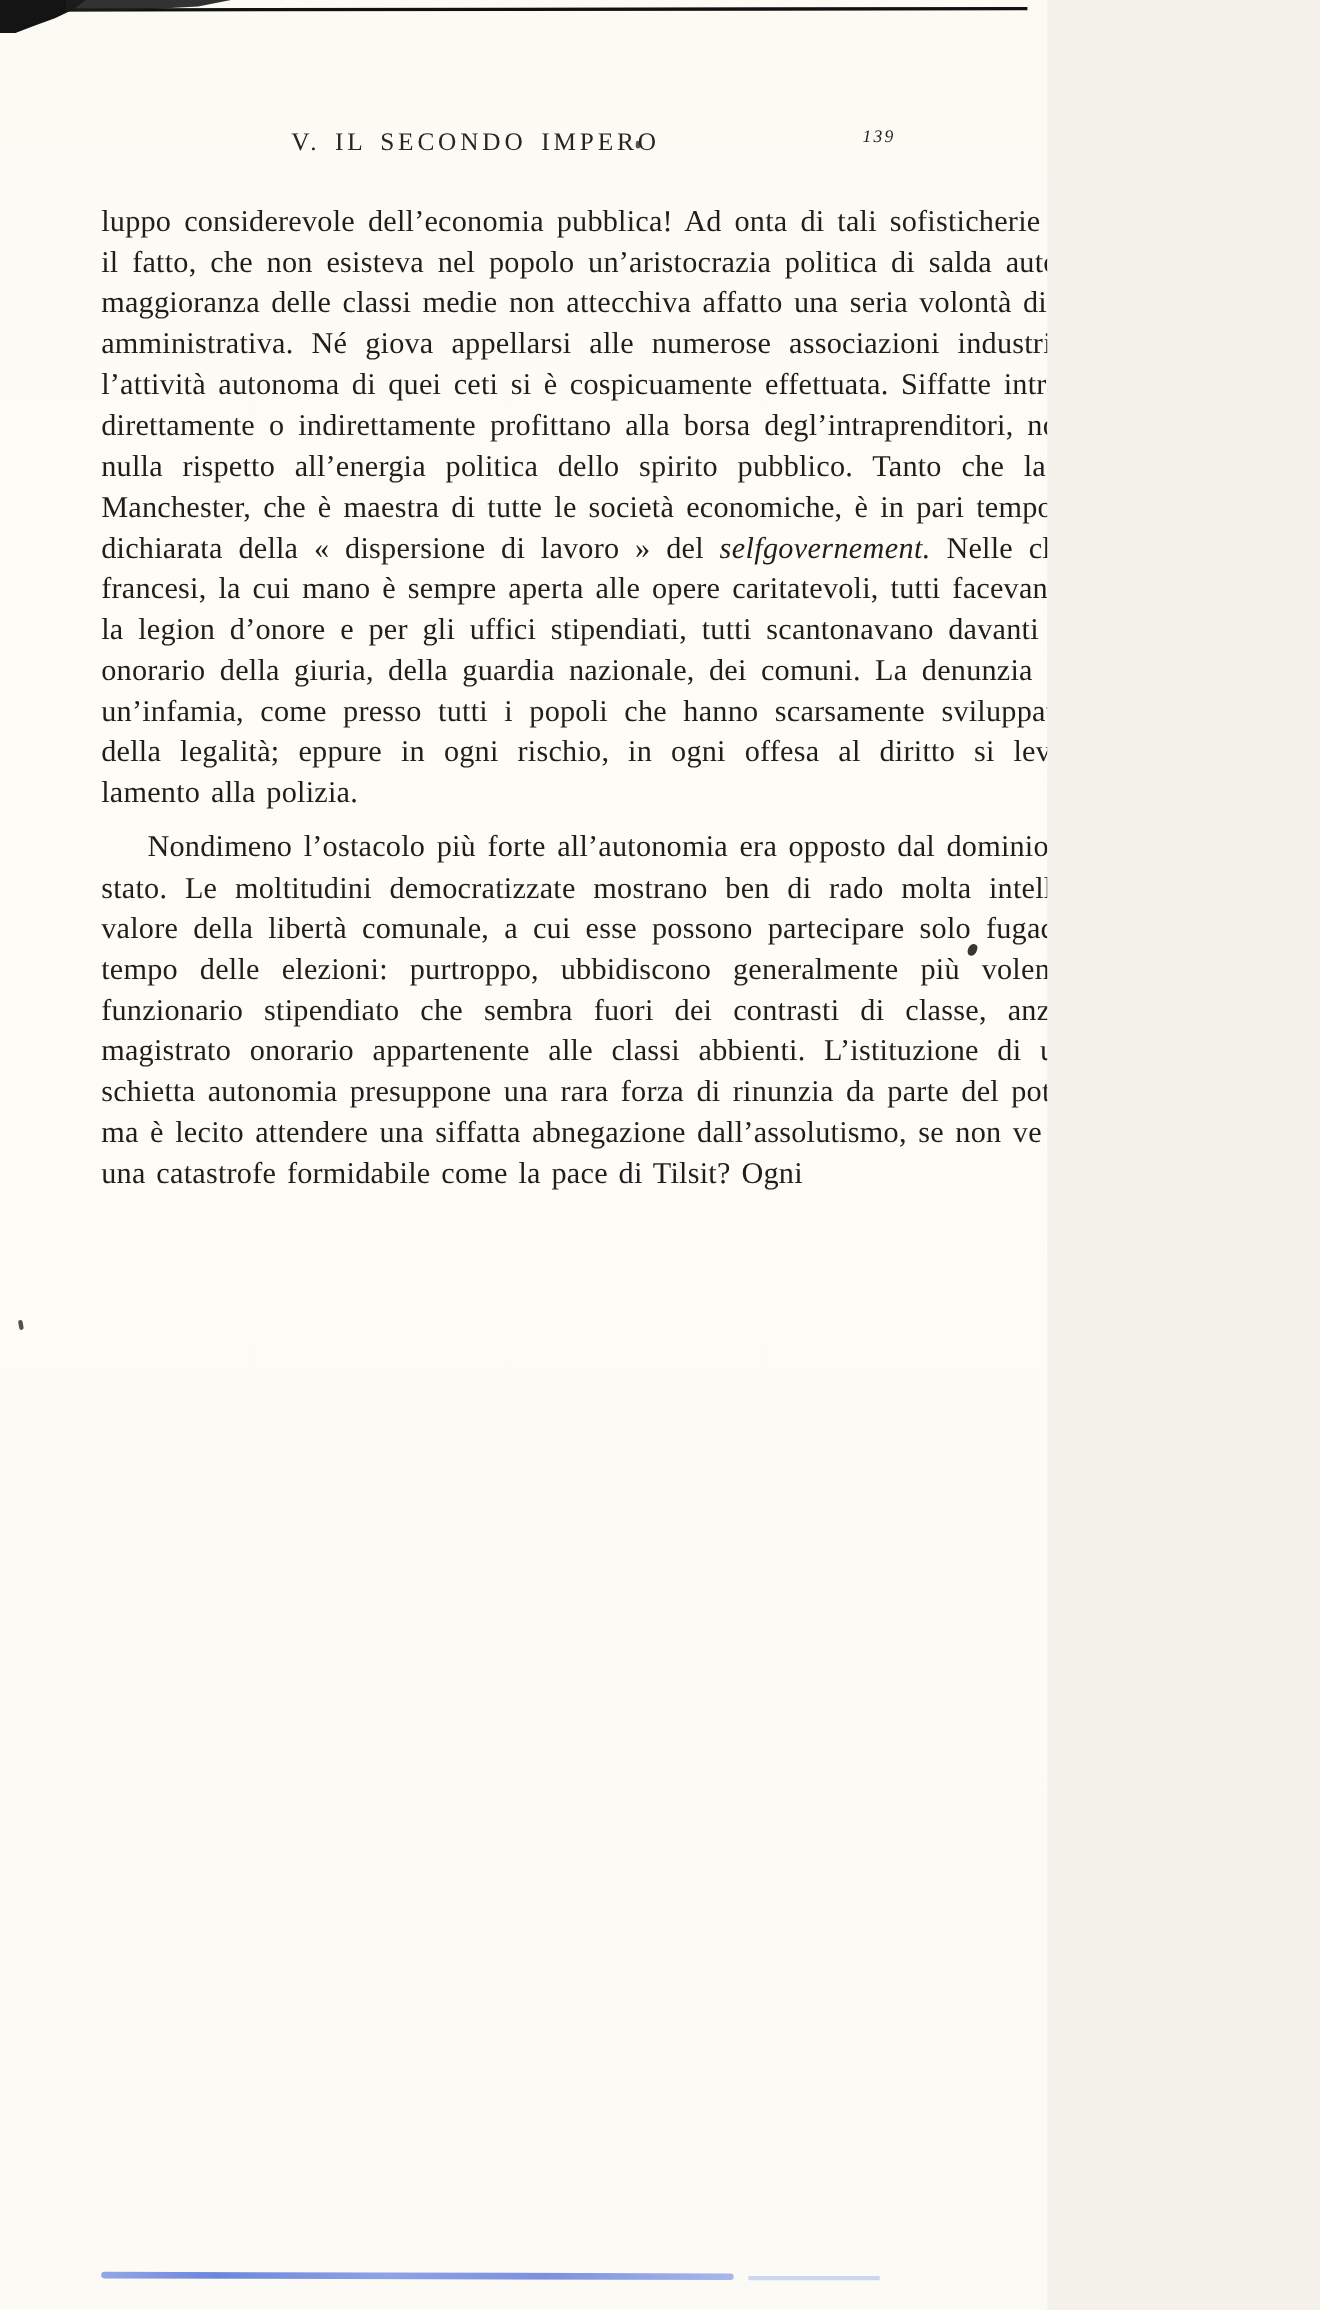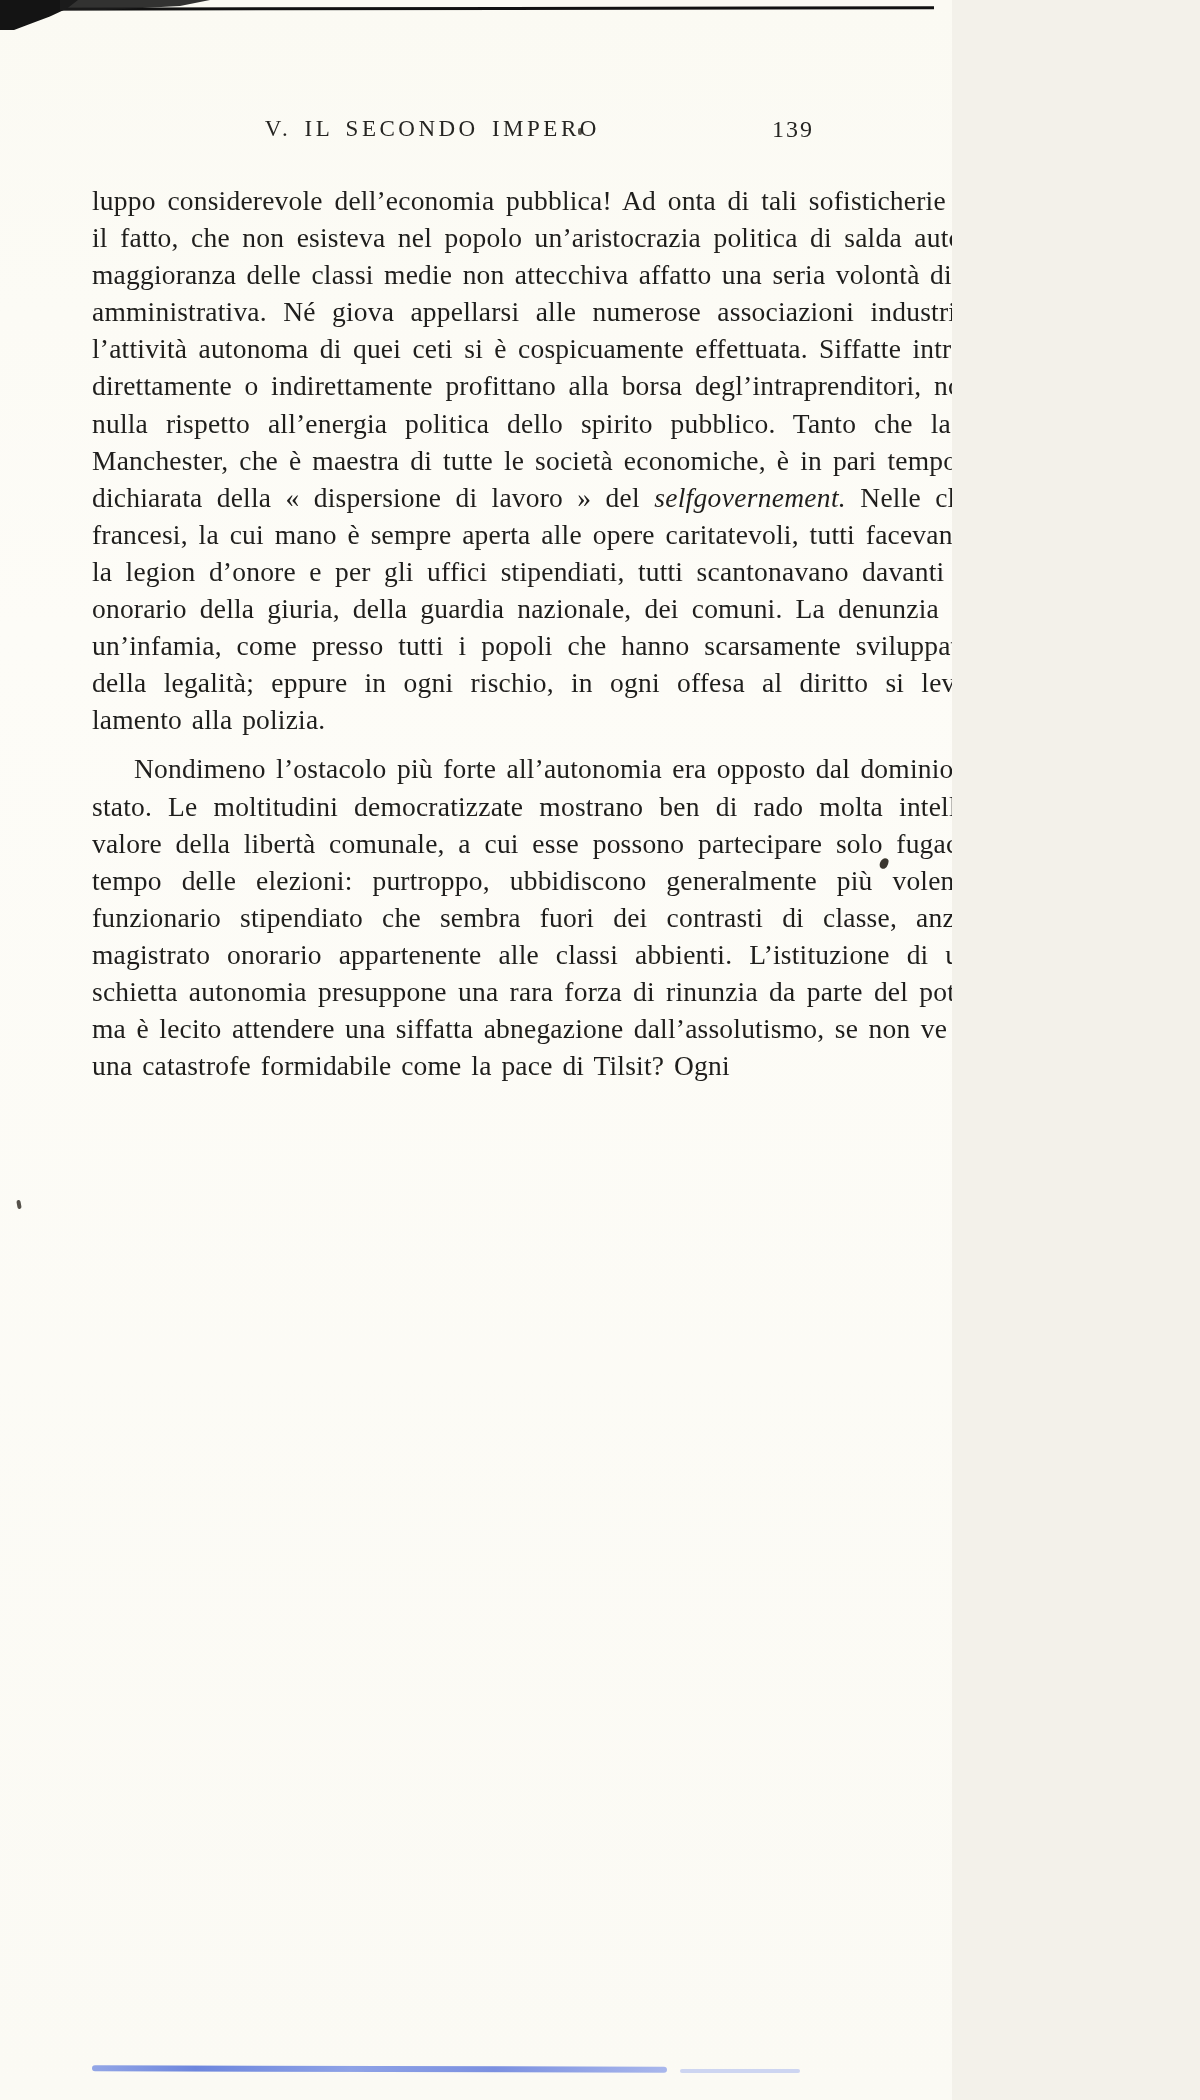--- a/index.html
+++ b/index.html
@@ -112,23 +112,24 @@
     font-size: 23px;
     letter-spacing: 3.5px;
     word-spacing: 4px;
     color: #262522;
     white-space: nowrap;
   }
   .page-number {
     position: absolute;
     right: 32px;
     top: 0;
-    font-size: 24px;
+    font-size: 16px;
     letter-spacing: 2px;
     color: #262522;
+    font-style: italic;
   }
 
   
   .body-text {
     position: absolute;
     top: 170px;
     left: 80px;
     width: 1012px;
     font-size: 27.5px;
     line-height: 37.1px;

